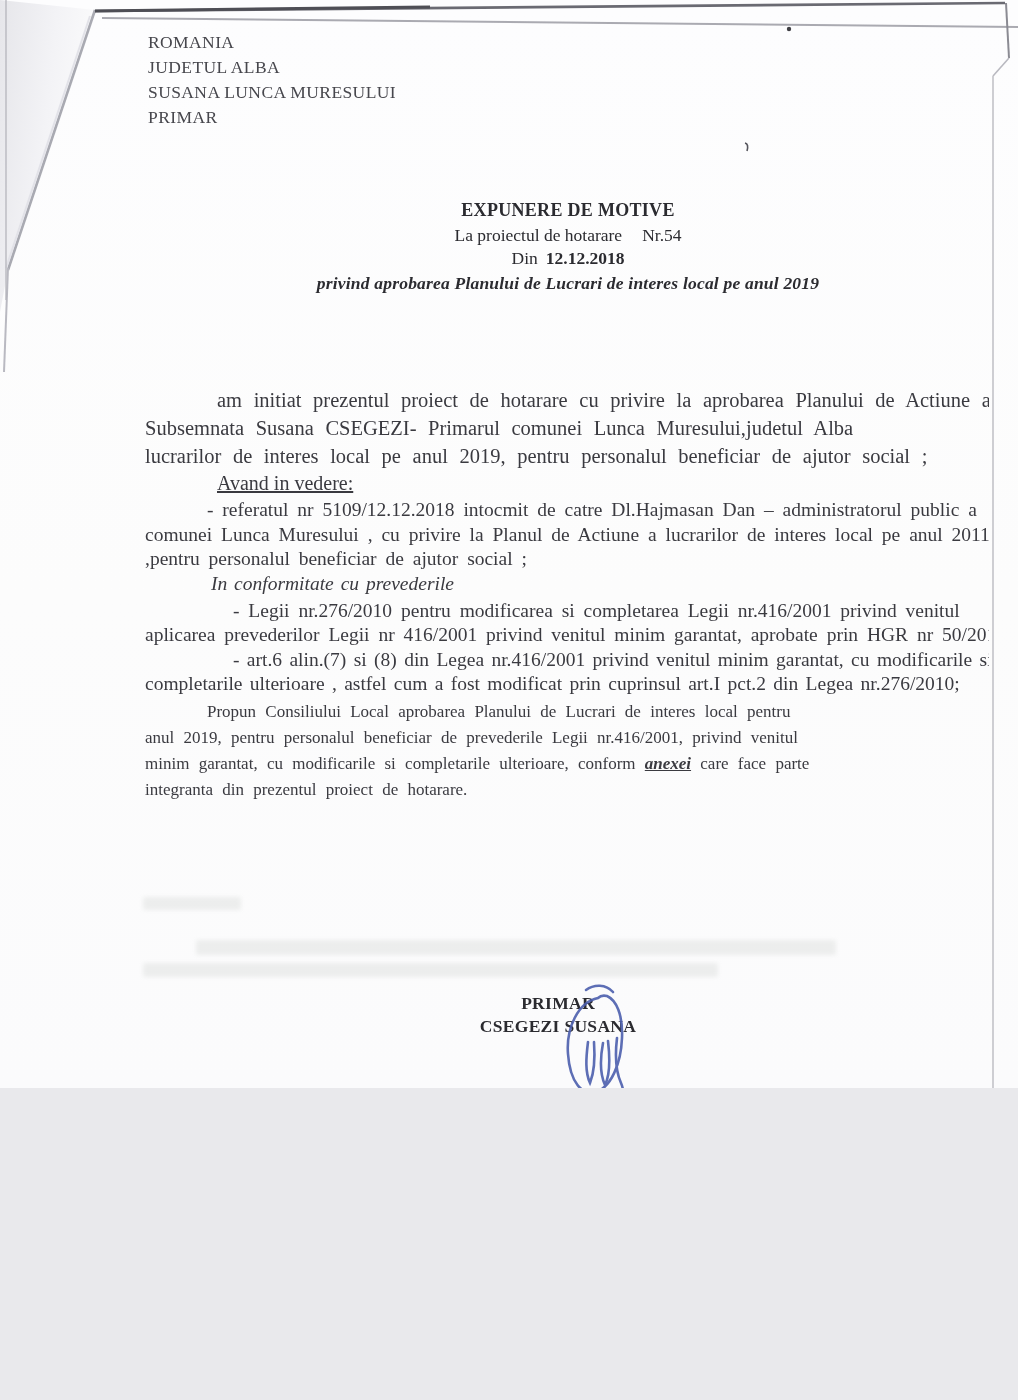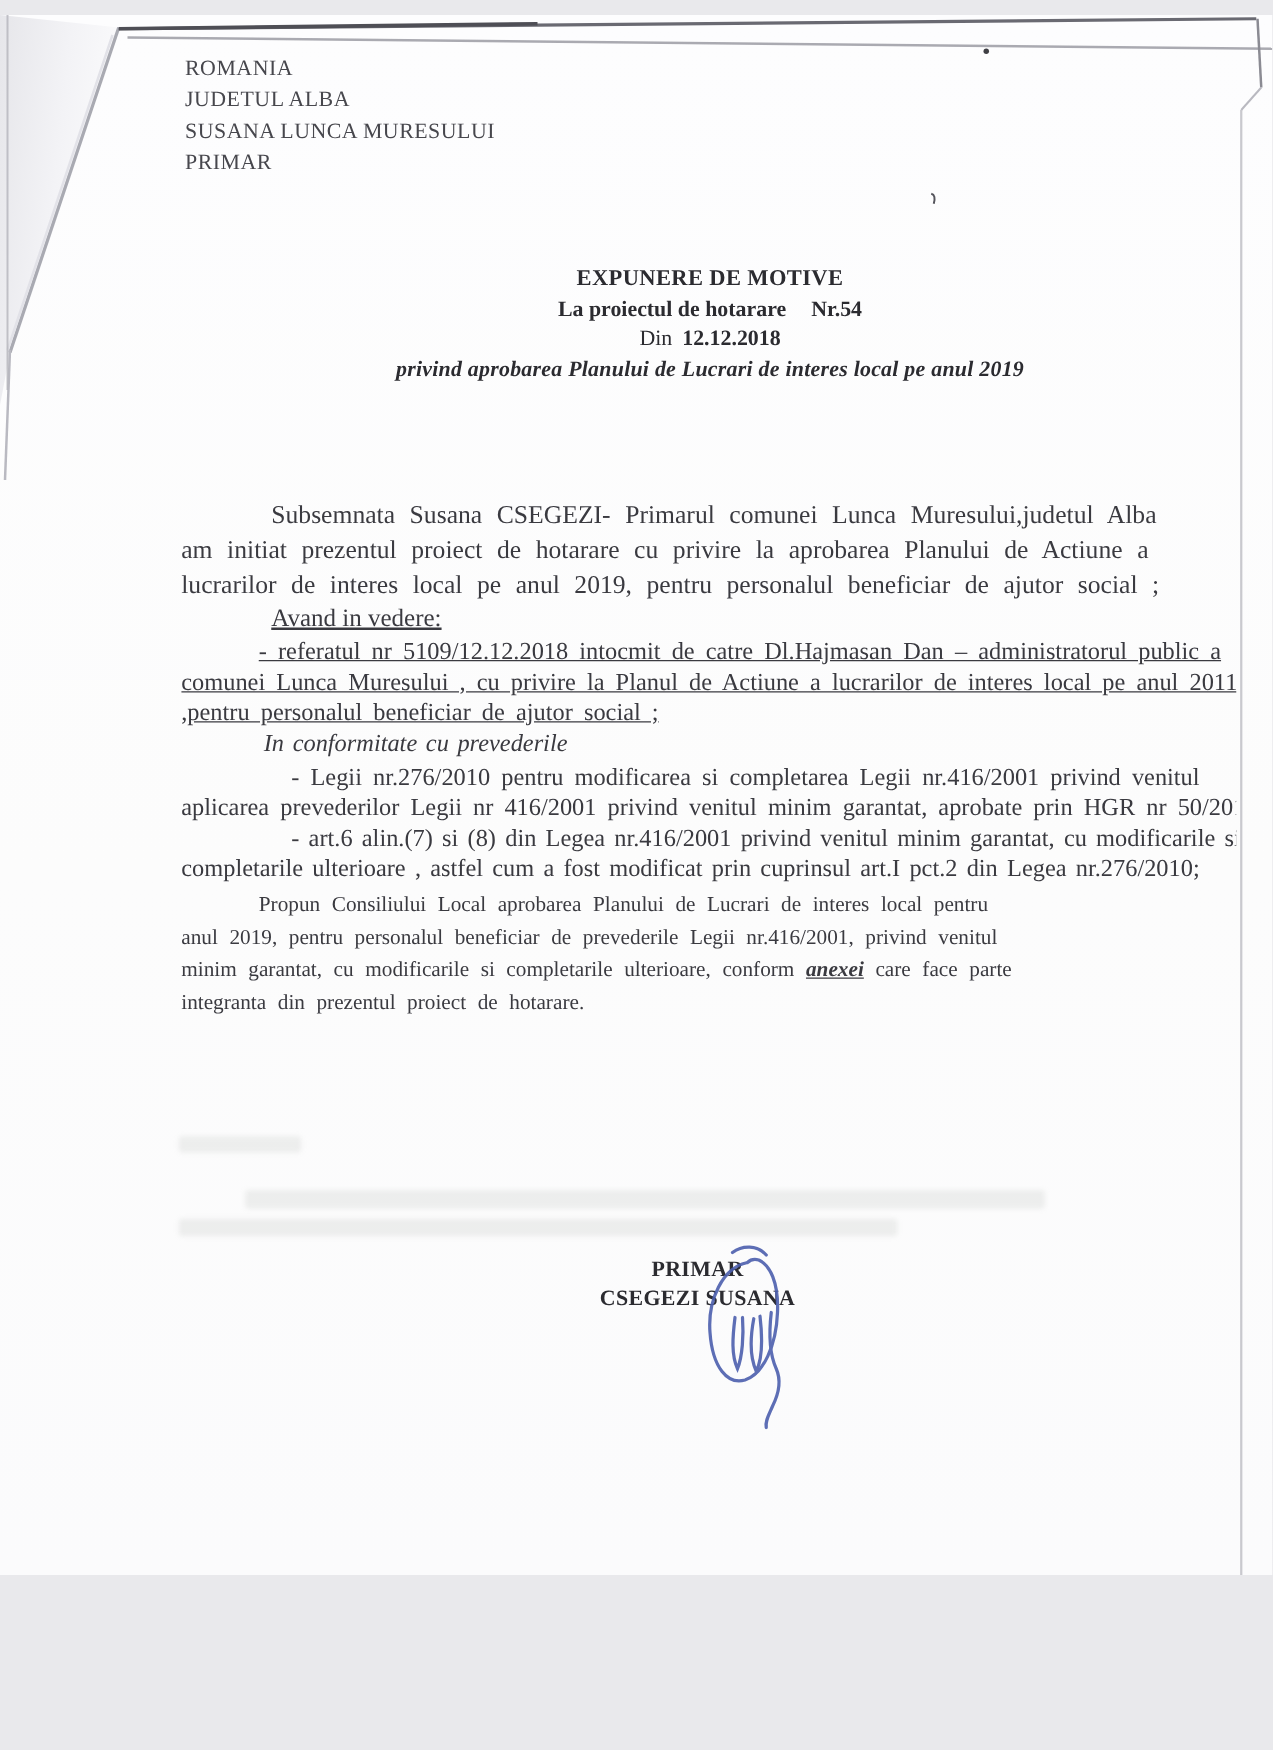--- a/index.html
+++ b/index.html
@@ -1,19 +1,19 @@
 <!DOCTYPE html>
 <html><head>
 <meta charset="utf-8">
 <style>
   html,body{margin:0;padding:0;background:#e9e9ec;}
   #canvas{
     position:relative;
-    width:1018px;height:1248px;
-    margin:12px auto;
+    width:1018px;height:1088px;
+    margin:0 auto;
     background:linear-gradient(180deg,#fdfdfe 0%,#fcfcfc 55%,#fbfbfc 100%);
     overflow:hidden;
     font-family:"Liberation Serif","DejaVu Serif",serif;
     color:#3a3a40;
   }
   
   #artifact-layer{position:absolute;left:0;top:0;width:1018px;height:1400px;pointer-events:none;}
   .ghost{
     position:absolute;
     background:rgba(146,156,146,0.14);
@@ -25,36 +25,36 @@
     position:absolute;left:148px;top:30px;
     font-size:17.5px;line-height:25px;
     letter-spacing:.4px;color:#47474d;
   }
   
   #title-block{
     position:absolute;left:150px;top:197px;width:836px;
     text-align:center;color:#2b2b30;
   }
   .t-line1{font-size:18px;font-weight:bold;letter-spacing:.3px;line-height:26px;}
-  .t-line2{font-size:17.5px;font-weight:bold;line-height:24px;}
+  .t-line2{font-size:17.5px;font-weight:normal;line-height:24px;}
   .t-line2 .nr{margin-left:20px;}
   .t-line3{font-size:17.5px;line-height:23px;}
   .t-line3 .date{font-weight:bold;margin-left:8px;}
   .t-line4{font-size:17.5px;font-weight:bold;font-style:italic;line-height:27px;letter-spacing:.2px;}
   
   #body-text{
     position:absolute;left:145px;top:386px;width:844px;
     overflow:hidden;
     text-align:left;
   }
   .tline{white-space:nowrap;}
   .para-p1 .tline{font-size:20.5px;line-height:28px;word-spacing:6.5px;}
   .para-p1 .tline:first-child{text-indent:72px;}
   .para-avand .tline{font-size:20px;line-height:26px;text-indent:72px;text-decoration:underline;}
-  .para-referat{margin-top:2px;text-decoration:underline;}
+  .para-referat{margin-top:2px;}
   .para-referat .tline{font-size:19.5px;line-height:24.5px;word-spacing:4px;}
   .para-referat .tline:first-child{text-indent:62px;}
   .para-conformitate .tline{font-size:19.5px;line-height:24px;font-style:italic;text-indent:66px;word-spacing:2px;}
   .para-legii{margin-top:3px;}
   .para-legii .tline{font-size:19.5px;line-height:24.5px;word-spacing:4px;}
   .para-legii .tline:first-child{text-indent:88px;}
   .para-art6 .tline{font-size:19.5px;line-height:24px;word-spacing:2.5px;}
   .para-art6 .tline:first-child{text-indent:88px;}
   .para-propun{margin-top:3px;}
   .para-propun .tline{font-size:17px;line-height:26px;word-spacing:5px;font-family:Liberation Serif, serif;}
@@ -119,22 +119,22 @@
       <span>La proiectul de hotarare</span><span class="nr">Nr.54</span>
     </div>
     <div class="t-line3">
       <span>Din</span><span class="date">12.12.2018</span>
     </div>
     <div class="t-line4">privind aprobarea Planului de Lucrari de interes local pe anul 2019</div>
   </div>
 
   <div id="body-text">
     <div class="para-p1">
+        <div class="tline">am initiat prezentul proiect de hotarare cu privire la aprobarea Planului de Actiune a</div>
         <div class="tline">Subsemnata Susana CSEGEZI- Primarul comunei Lunca Muresului,judetul Alba</div>
-        <div class="tline">am initiat prezentul proiect de hotarare cu privire la aprobarea Planului de Actiune a</div>
         <div class="tline">lucrarilor de interes local pe anul 2019, pentru personalul beneficiar de ajutor social ;</div>
       </div>
     <div class="para-avand">
         <div class="tline">Avand in vedere:</div>
       </div>
     <div class="para-referat">
         <div class="tline">- referatul nr 5109/12.12.2018 intocmit de catre Dl.Hajmasan Dan – administratorul public a</div>
         <div class="tline">comunei Lunca Muresului , cu privire la Planul de Actiune a lucrarilor de interes local pe anul 2011</div>
         <div class="tline">,pentru personalul beneficiar de ajutor social ;</div>
       </div>

